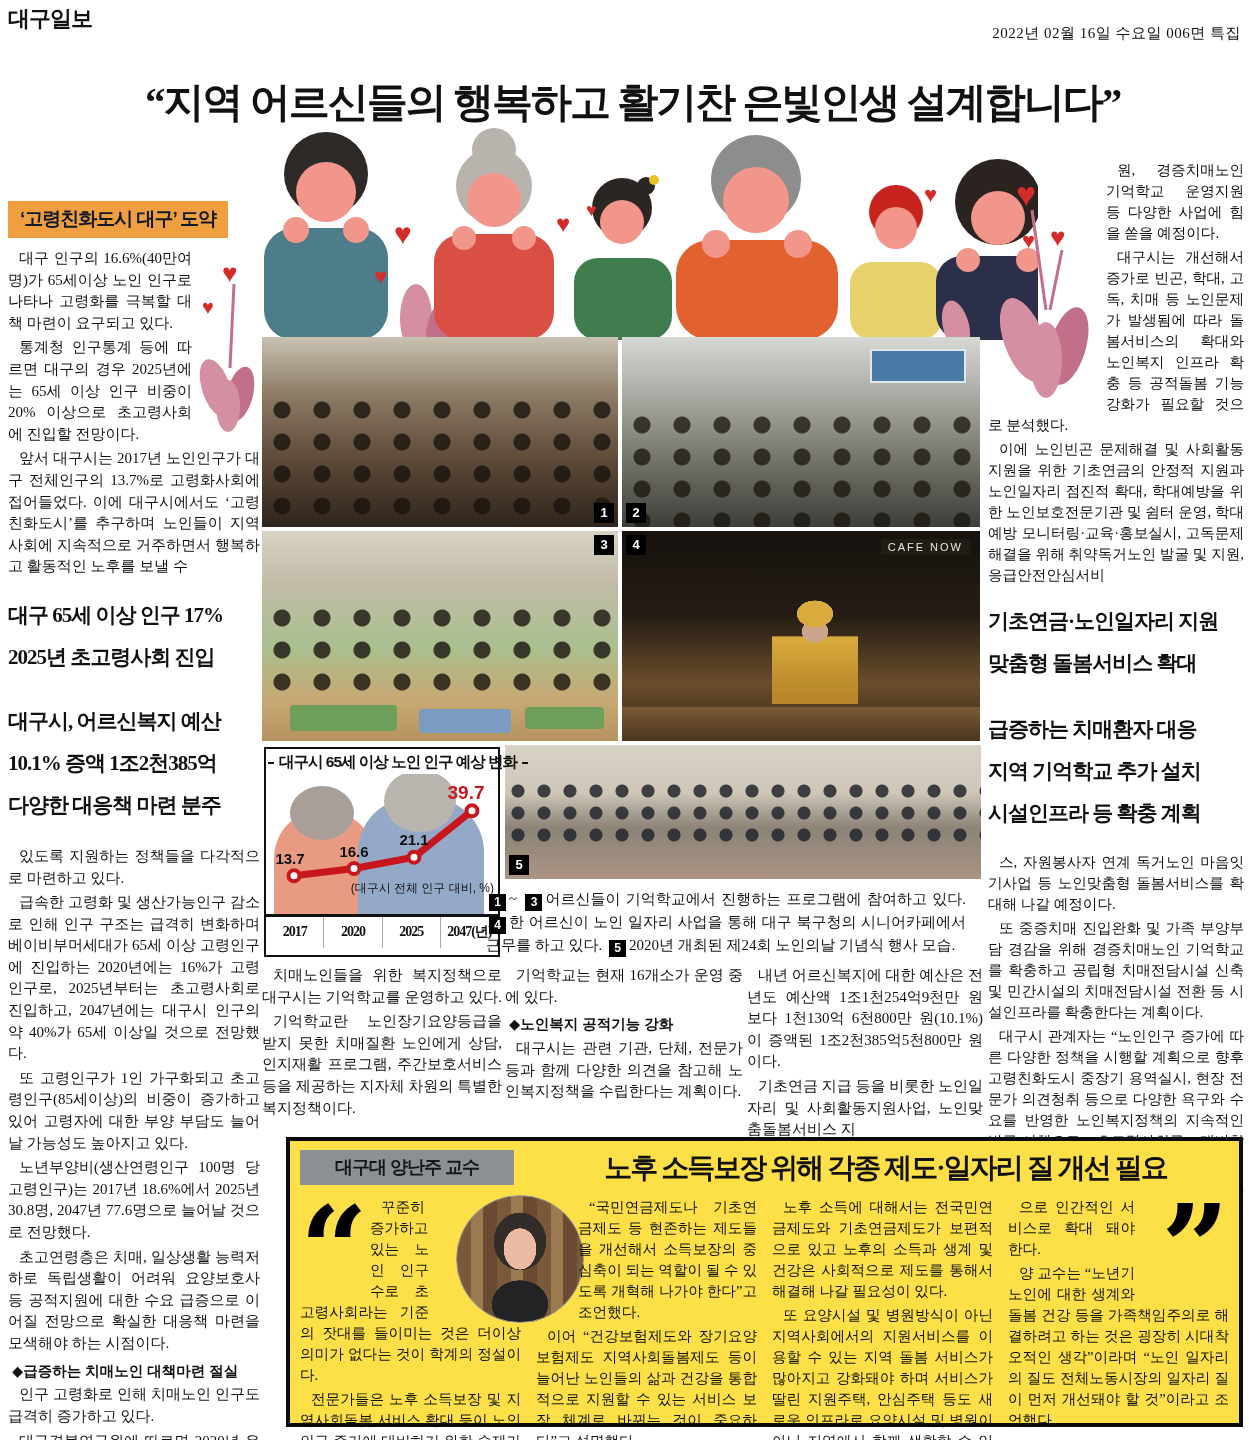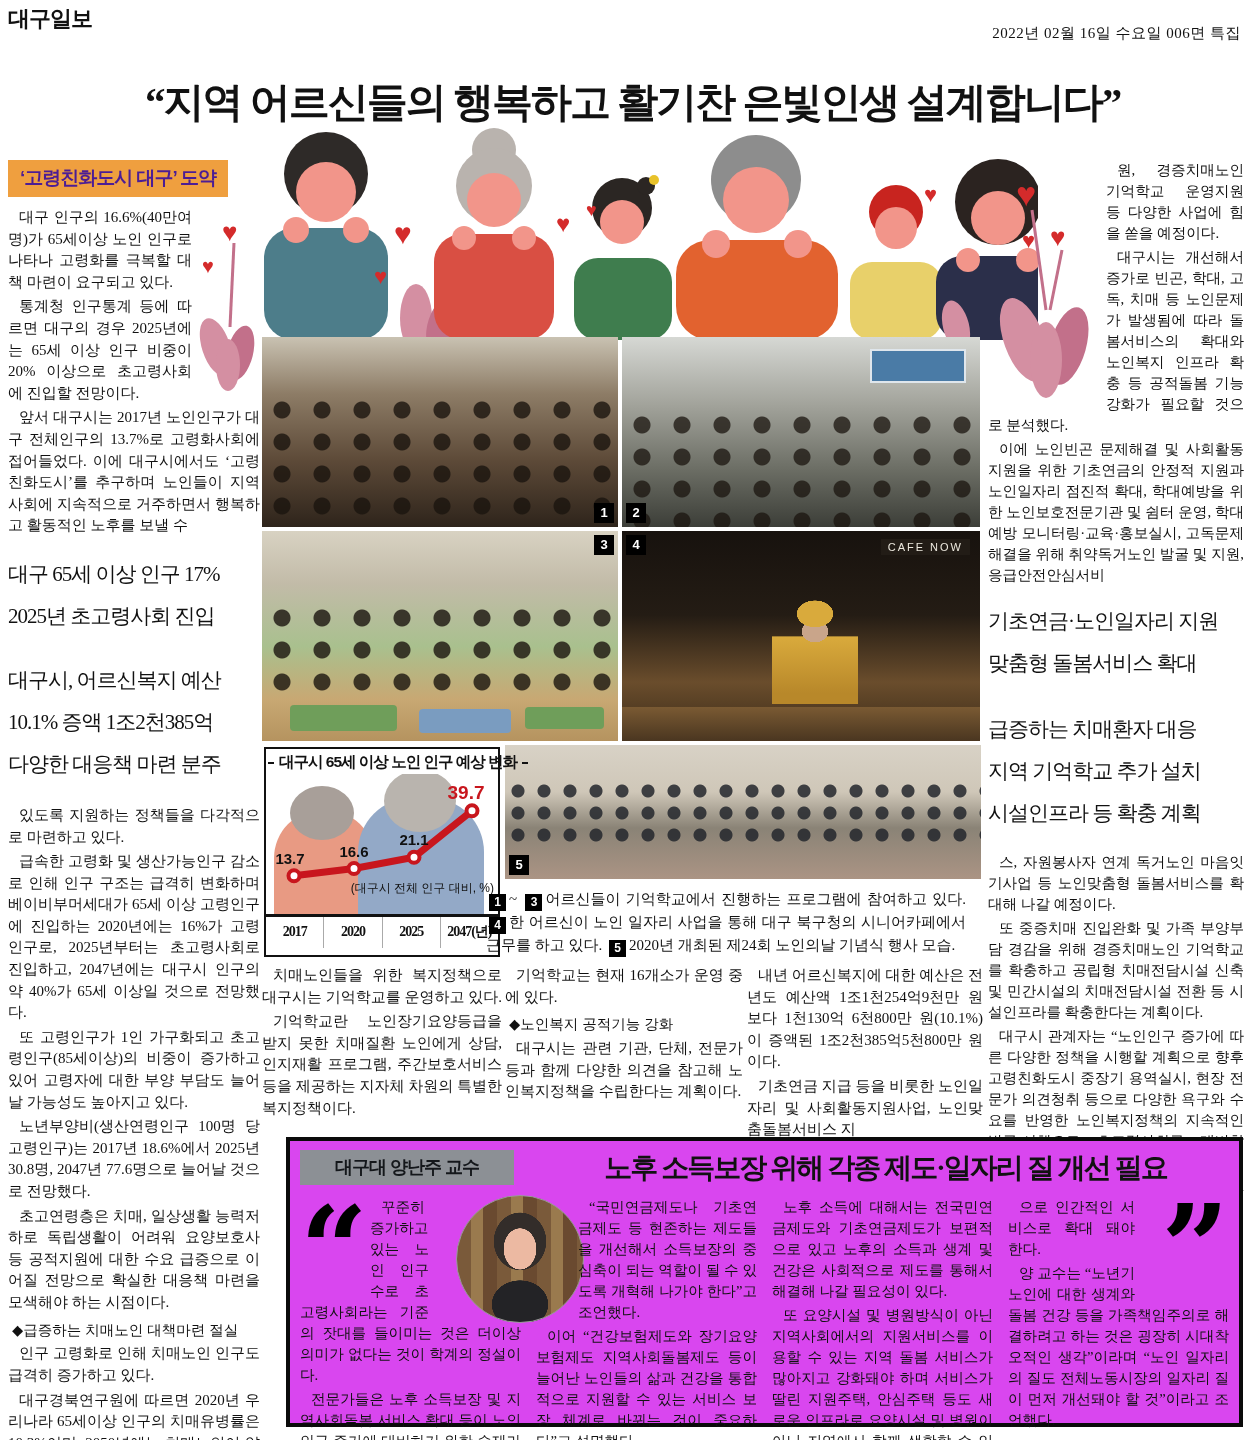--- a/index.html
+++ b/index.html
@@ -8,25 +8,25 @@
   .abs{position:absolute;}
 
   
   .masthead{left:8px;top:4px;font:bold 22px "Liberation Sans","DejaVu Sans",sans-serif;letter-spacing:-1px;}
   .dateline{right:8px;top:24px;font-size:15px;letter-spacing:.5px;}
   .headline{left:16px;right:0;top:48px;text-align:center;font-size:41px;font-weight:bold;
             letter-spacing:-2px;white-space:nowrap;}
 
   
   .para{margin:0 0 3px;font-size:15px;line-height:1.44;text-align:justify;text-indent:11px;}
-  .para.bold{font-weight:normal;text-indent:4px;font-family:"Liberation Sans","DejaVu Sans",sans-serif;font-size:14.5px;margin-top:6px;}
-  .deck .deck-line{font-weight:normal;font-size:21px;line-height:2.0;letter-spacing:-1px;white-space:nowrap;margin:0;}
-
-  .kicker{display:inline-block;background:#ef9f3f;color:#4c1d95;padding:5px 12px 6px;
-          font:bold 19px "Liberation Sans","DejaVu Sans",sans-serif;letter-spacing:-1px;}
+  .para.bold{font-weight:bold;text-indent:4px;font-family:"Liberation Sans","DejaVu Sans",sans-serif;font-size:14.5px;margin-top:6px;}
+  .deck .deck-line{font-weight:bold;font-size:21px;line-height:2.0;letter-spacing:-1px;white-space:nowrap;margin:0;}
+
+  .kicker{display:inline-block;background:#ef9f3f;color:#0f172a;padding:5px 12px 6px;
+          font:bold 19px "Liberation Sans","DejaVu Sans",sans-serif;letter-spacing:-1px;margin-top:41px;}
 
   .col-left{left:8px;top:160px;width:252px;}
   .col-left .flow{margin-top:10px;}
   .col-right{left:988px;top:160px;width:256px;font-size:14.6px;}
   .col-right .para{font-size:14.6px;}
   .byline-right{text-align:right;font-size:14.5px;margin-top:4px;}
 
   .flower-float-r{float:right;width:64px;height:190px;margin-left:4px;}
   .flower-float-l{float:left;width:112px;height:250px;margin-right:6px;}
 
@@ -75,21 +75,21 @@
   .c-woman{position:absolute;left:8px;bottom:0;width:100px;height:104px;background:#e89a83;border-radius:48px 48px 0 0;}
   .c-woman::before{content:"";position:absolute;top:-24px;left:16px;width:64px;height:54px;background:#a89f99;border-radius:50%;}
   .c-man{position:absolute;left:92px;bottom:0;width:126px;height:116px;background:#93a9c7;border-radius:54px 54px 0 0;}
   .c-man::before{content:"";position:absolute;top:-28px;left:26px;width:72px;height:62px;background:#b9b4ae;border-radius:50%;}
   #chart-plot{position:absolute;inset:0;width:100%;height:100%;}
   .years{display:flex;border-top:3px solid #111;height:31px;background:#fff;}
   .years .yr{flex:1;text-align:center;font-weight:bold;font-size:14px;line-height:30px;letter-spacing:-1px;}
   .years .yr + .yr{border-left:1px solid #aaa;}
 
   
-  .bottom-box{left:286px;top:1137px;width:957px;height:290px;border:4px solid #0a0a0a;box-sizing:border-box;background:#d946ef;}
+  .bottom-box{left:286px;top:1137px;width:957px;height:290px;border:4px solid #0a0a0a;box-sizing:border-box;background:#fde047;}
   .vb-label{position:absolute;left:10px;top:9px;width:214px;background:#8c9095;color:#14171b;text-align:center;
             font:bold 18px/35px "Liberation Sans","DejaVu Sans",sans-serif;letter-spacing:-1px;}
   .vb-head{position:absolute;left:250px;right:8px;top:8px;font-size:28px;font-weight:bold;letter-spacing:-2px;
            text-align:center;white-space:nowrap;}
   .vb-cols{position:absolute;left:10px;right:10px;top:56px;bottom:6px;display:flex;gap:15px;}
   .vb-col{flex:1;min-width:0;}
   .vb-col .para{font-size:14.6px;}
   .prof-photo{position:absolute;left:166px;top:54px;width:126px;height:126px;border-radius:50%;border:1px solid #999;
     background:
       radial-gradient(ellipse 40px 34px at 50% 86%,#232326 0 70%,transparent 71%),

